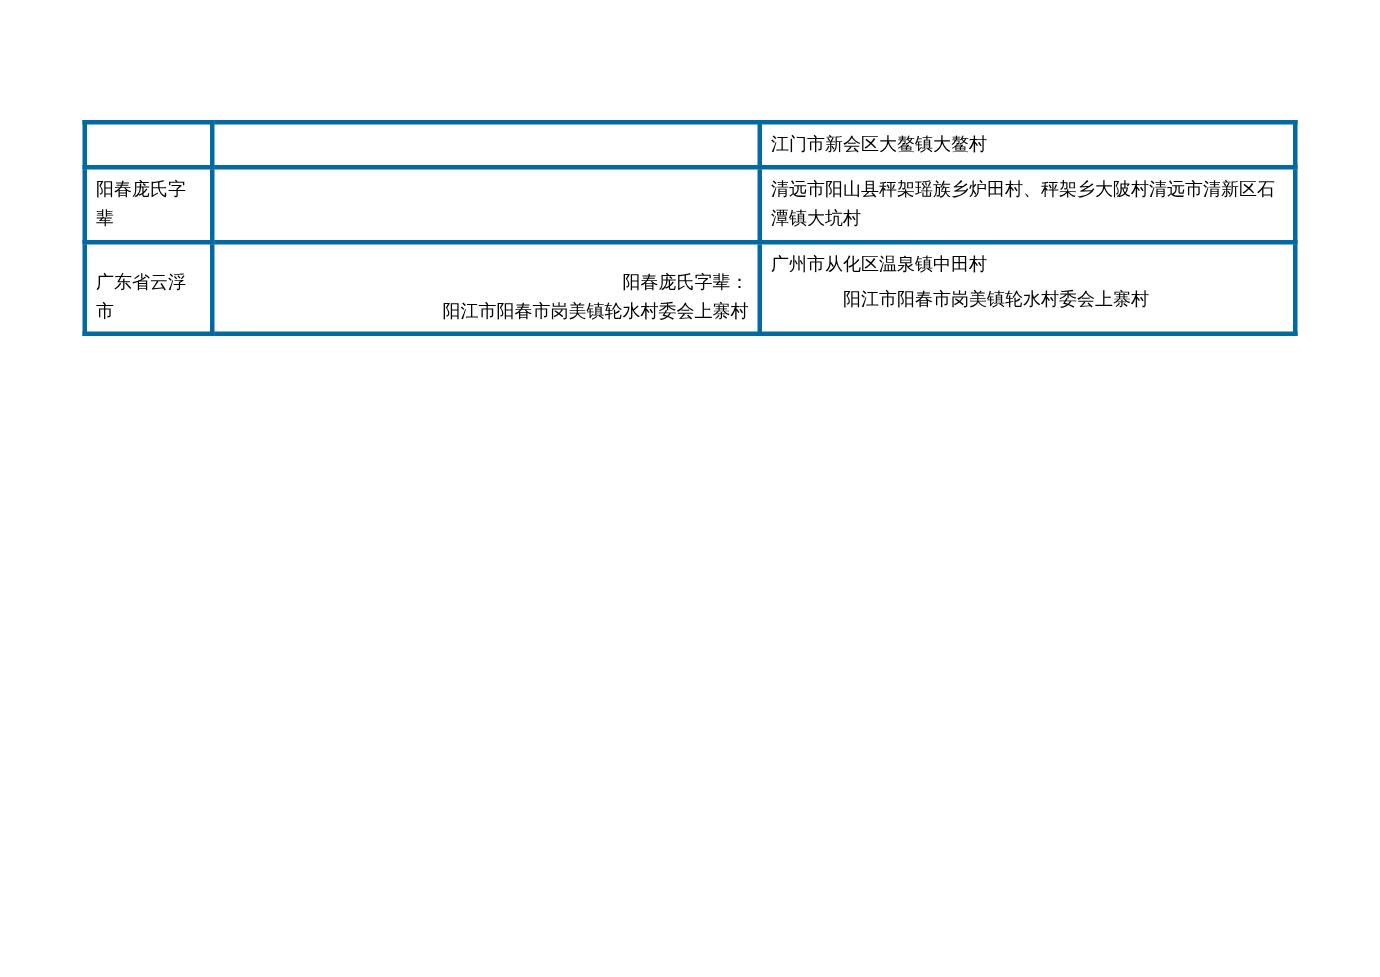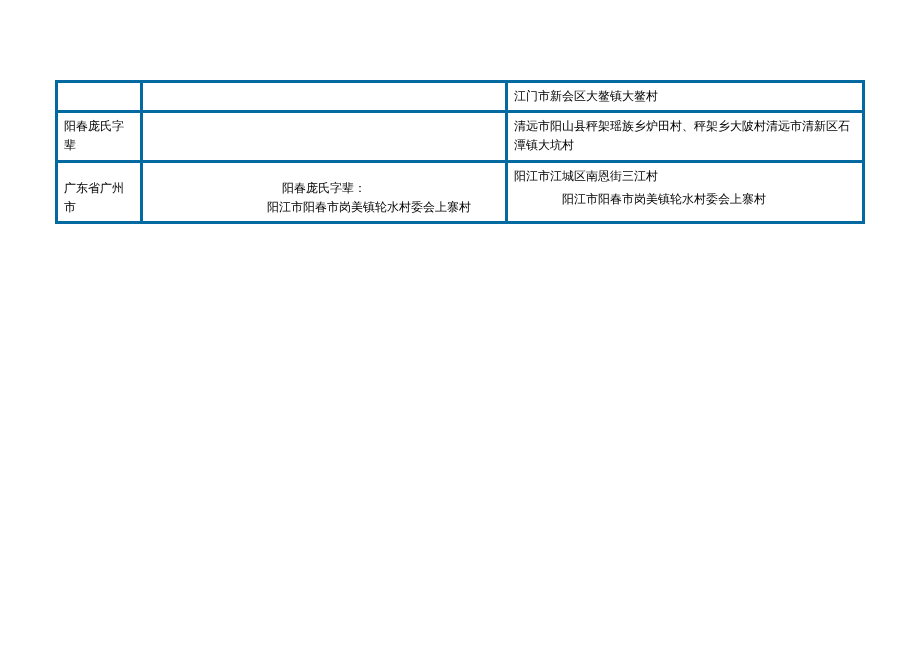--- a/index.html
+++ b/index.html
@@ -24,21 +24,21 @@
       vertical-align: middle;
       height: 28px;
       line-height: 1.6;
     }
     .col1 {
       width: 85px;
       text-align: left;
     }
     .col2 {
       width: 365px;
-      text-align: center;
+      text-align: right;
     }
     .col3 {
       width: auto;
       text-align: left;
     }
     .tall {
       height: 42px;
     }
     .indent-text {
       display: block;
@@ -54,24 +54,24 @@
     <td class="col1"></td>
     <td class="col2"></td>
     <td class="col3">江门市新会区大鳌镇大鳌村</td>
   </tr>
   <tr class="tall">
     <td class="col1" style="vertical-align: bottom;">阳春庞氏字辈</td>
     <td class="col2"></td>
     <td class="col3" style="vertical-align: bottom; margin-top: 24px;">清远市阳山县秤架瑶族乡炉田村、秤架乡大陂村清远市清新区石潭镇大坑村</td>
   </tr>
   <tr>
-    <td class="col1" style="vertical-align: top; padding-top: 16px;">广东省广州市</td>
+    <td class="col1" style="vertical-align: top; padding-top: 16px;">广东省云浮市</td>
     <td class="col2" style="vertical-align: top; padding-top: 16px;">
       <span>阳春庞氏字辈：</span>
       <span class="indent-text">阳江市阳春市岗美镇轮水村委会上寨村</span>
     </td>
     <td class="col3" style="vertical-align: top;">
-      <div>阳江市江城区南恩街三江村</div>
+      <div>广州市从化区温泉镇中田村</div>
       <div style="margin-top: 4px; padding-left: 48px;">阳江市阳春市岗美镇轮水村委会上寨村</div>
     </td>
   </tr>
 </tbody>
   </table>
 
 </body></html>

